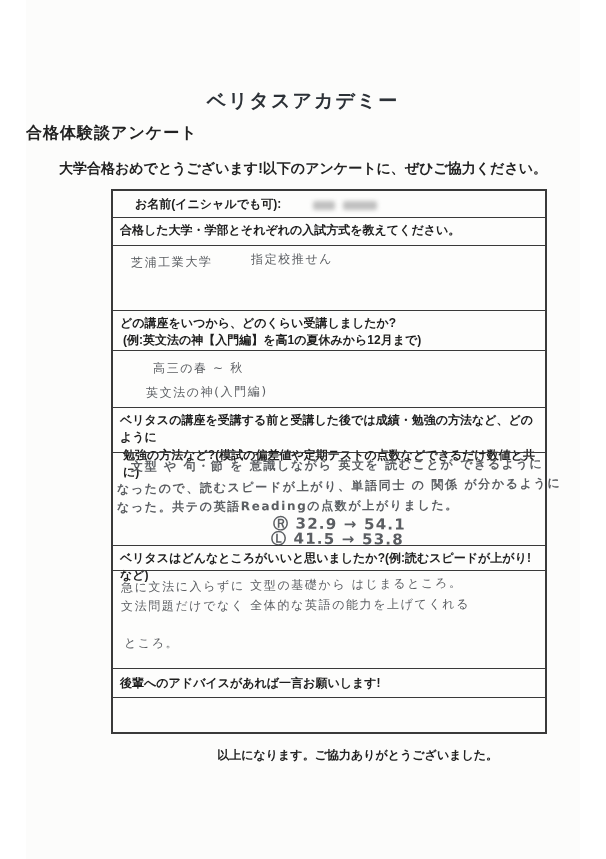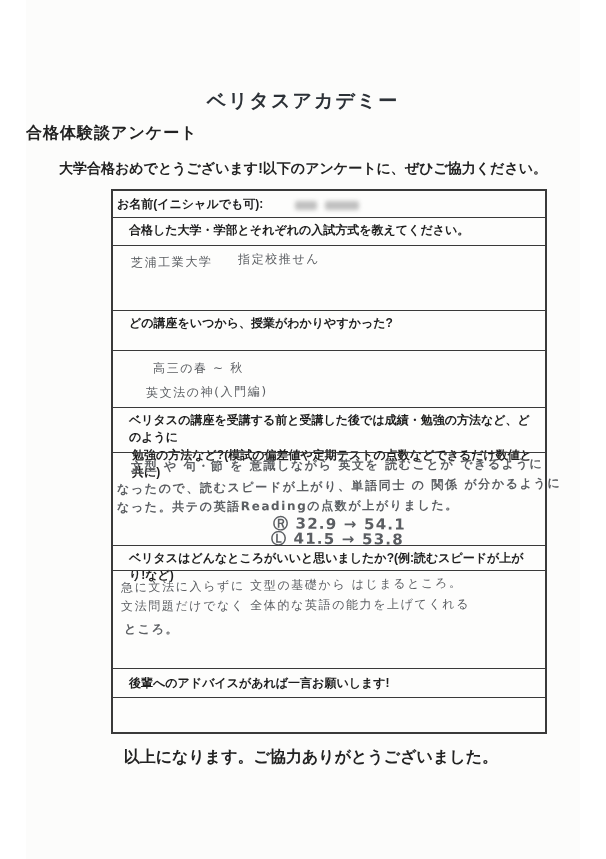--- a/index.html
+++ b/index.html
@@ -32,46 +32,46 @@
   .survey-table {
     position:absolute; left:85px; top:189px; width:436px;
     border:2px solid #3a3a3a;
     background:#fdfdfc;
     display:flex; flex-direction:column;
   }
   .row { position:relative; width:100%; }
   .row + .row { border-top:1px solid #3a3a3a; }
   .q {
     font-size:12px; font-weight:700; color:#1e1e1e;
-    line-height:1.45; padding:4px 8px 0 16px;
+    line-height:1.45; padding:4px 8px 0 7px;
   }
   .q .sub { display:block; padding-left:3px; }
   
   .hw {
     position:absolute;
     font-family:"DejaVu Sans", sans-serif;
     font-size:12px; color:#5b5e62;
     letter-spacing:1.6px; white-space:nowrap;
   }
   .hw.small { font-size:15px; letter-spacing:1.2px; }
   .rna { transform:rotate(-0.8deg); }
   .rnb { transform:rotate(-0.4deg); }
   .rpa { transform:rotate(0.5deg); }
   .name-row { display:flex; align-items:center; height:100%; }
-  .name-label { font-size:12px; font-weight:700; color:#1e1e1e; padding-left:4px; }
+  .name-label { font-size:12px; font-weight:700; color:#1e1e1e; padding-left:22px; }
   .redacted {
     display:flex; gap:8px; margin-left:32px; margin-top:2px;
     filter:blur(2px); opacity:.55;
   }
   .redacted i { display:block; height:9px; background:#8e8e8e; border-radius:2px; }
   .redacted i.b1 { width:22px; }
   .redacted i.b2 { width:34px; }
   .closing {
     position:absolute; top:747px; right:82px;
-    font-size:16px; font-weight:700; color:#222;
+    font-size:12px; font-weight:700; color:#222;
   }
   
   .h-name   { height:26px; }
   .h-q-univ { height:28px; }
   .h-a-univ { height:65px; }
   .h-q-crse { height:40px; }
   .h-a-crse { height:57px; }
   .h-q-chg  { height:45px; }
   .h-a-chg  { height:93px;font-weight:bold; }
   .h-q-good { height:25px; }
@@ -98,26 +98,27 @@
             <i class="b2"></i>
           </span>
       </div>
     </div>
 
     <div class="row h-q-univ">
       <div class="q">合格した大学・学部とそれぞれの入試方式を教えてください。</div>
     </div>
     <div class="row h-a-univ">
       <span class="hw rna" style="left:18px; top:8px;">芝浦工業大学</span>
-      <span class="hw rnb" style="left:125px; top:5px;">指定校推せん</span>
+      <span class="hw rnb" style="left:138px; top:5px;">指定校推せん</span>
     </div>
 
     <div class="row h-q-crse">
       <div class="q">
-        <span>どの講座をいつから、授業がわかりやすかった?</span>
+        <span>どの講座をいつから、どのくらい受講しましたか?</span>
+        <span class="sub">(例:英文法の神【入門編】を高1の夏休みから12月まで)</span>
       </div>
     </div>
     <div class="row h-a-crse">
       <span class="hw rnb" style="left:40px; top:9px;">高三の春 ~ 秋</span>
       <span class="hw rna" style="left:33px; top:33px;">英文法の神(入門編)</span>
     </div>
 
     <div class="row h-q-chg">
       <div class="q">
         <span>ベリタスの講座を受講する前と受講した後では成績・勉強の方法など、どのように</span>
@@ -131,21 +132,21 @@
       <span class="hw small rpa" style="left:160px; top:62px;">Ⓡ 32.9 → 54.1</span>
       <span class="hw small rpa" style="left:158px; top:77px;">Ⓛ 41.5 → 53.8</span>
     </div>
 
     <div class="row h-q-good">
       <div class="q">ベリタスはどんなところがいいと思いましたか?(例:読むスピードが上がり!など)</div>
     </div>
     <div class="row h-a-good">
       <span class="hw rna" style="left:8px; top:6px;">急に文法に入らずに 文型の基礎から はじまるところ。</span>
       <span class="hw rnb" style="left:8px; top:26px;">文法問題だけでなく 全体的な英語の能力を上げてくれる</span>
-      <span class="hw rpa" style="left:11px; top:50px;font-weight:bold;">ところ。</span>
+      <span class="hw rpa" style="left:11px; top:64px;">ところ。</span>
     </div>
 
     <div class="row h-q-adv">
       <div class="q" style="padding-top:6px;">後輩へのアドバイスがあれば一言お願いします!</div>
     </div>
     <div class="row h-a-adv"></div>
 
   </div>
 
   <div class="closing">以上になります。ご協力ありがとうございました。</div>

